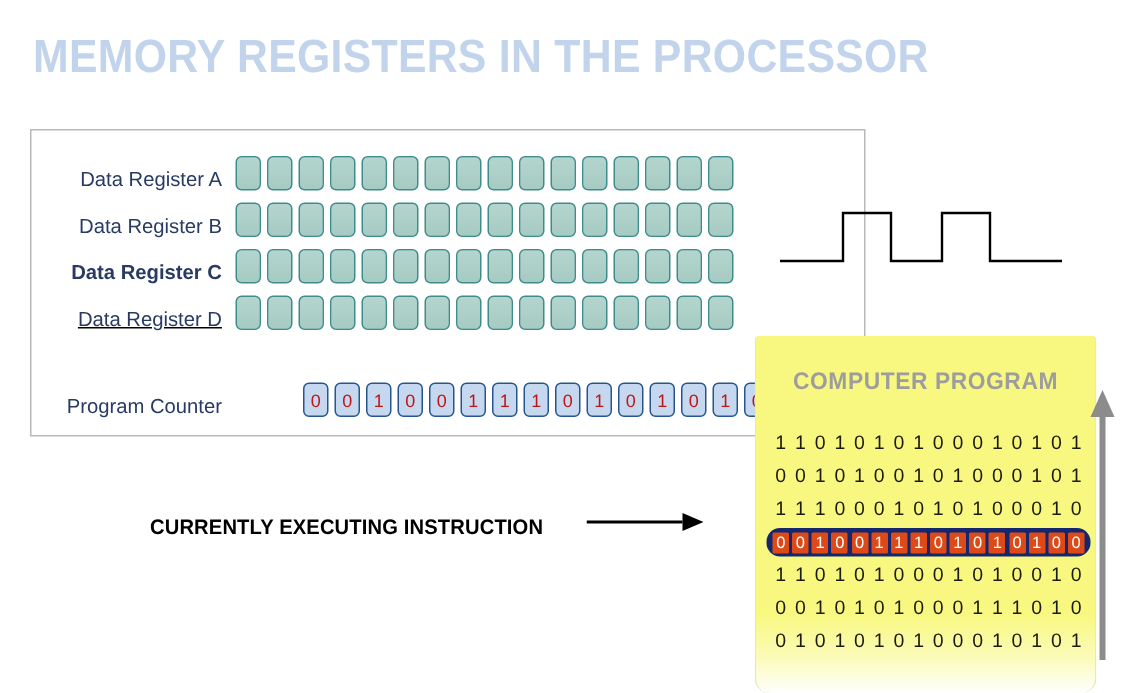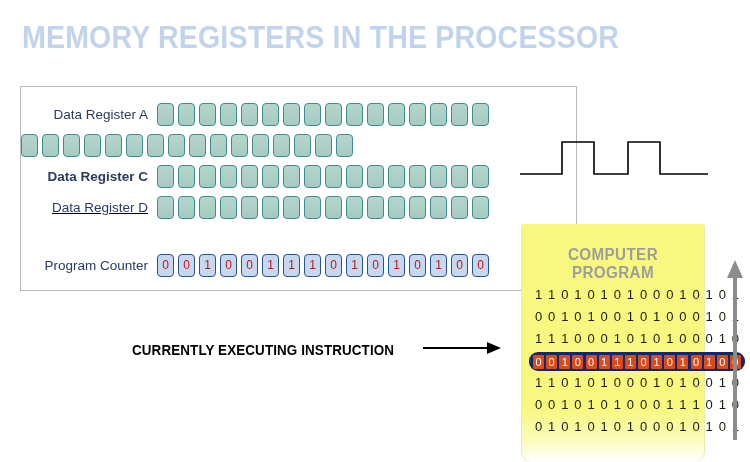--- a/index.html
+++ b/index.html
@@ -41,21 +41,21 @@
     background: #ffffff;
     box-sizing: border-box;
   }
 
   .reg-row {
     position: absolute;
     left: 0;
     width: 100%;
     height: 26px;
     display: flex;
-    align-items: center;
+    align-items: flex-end;
   }
   .reg-label {
     width: 136px;
     text-align: right;
     padding-right: 9px;
     font-size: 13.5px;
     color: #293b63;
     font-family: "Liberation Sans", sans-serif;
     white-space: nowrap;
     box-sizing: border-box;
@@ -92,23 +92,23 @@
   
   #clock-waveform {
     position: absolute;
     left: 518px;
     top: 128px;
   }
 
   
   #program-panel {
     position: absolute;
-    left: 521px;
+    left: 503px;
     top: 224px;
-    width: 184px;
+    width: 228px;
     height: 238px;
     background: linear-gradient(180deg,
                 #f8f881 0%,
                 #f8f881 78%,
                 #fbfbb8 90%,
                 #ffffff 100%);
     border-radius: 3px 3px 10px 10px;
     box-sizing: border-box;
     border-left: 1px solid #e9e9b4;
     border-right: 1px solid #e9e9b4;
@@ -161,21 +161,20 @@
     text-align: center;
   }
 
   
   #instruction-callout {
     position: absolute;
     left: 100px;
     top: 340px;
     display: flex;
     align-items: center;
-    margin-left: 32px;
   }
   #instruction-label {
     font-family: "Liberation Sans Narrow", "Liberation Sans", sans-serif;
     font-weight: bold;
     font-size: 14px;
     color: #000000;
     letter-spacing: 0.1px;
     white-space: nowrap;
     transform: scaleX(0.96);
     transform-origin: left center;
@@ -212,20 +211,21 @@
         <div class="cell"></div>
         <div class="cell"></div>
         <div class="cell"></div>
         <div class="cell"></div>
         <div class="cell"></div>
         <div class="cell"></div>
       </div>
   </div>
 
   <div class="reg-row" style="top:45px;">
+    <div class="reg-label">Data Register B</div>
     <div class="cells">
         <div class="cell"></div>
         <div class="cell"></div>
         <div class="cell"></div>
         <div class="cell"></div>
         <div class="cell"></div>
         <div class="cell"></div>
         <div class="cell"></div>
         <div class="cell"></div>
         <div class="cell"></div>
@@ -276,21 +276,21 @@
         <div class="cell"></div>
         <div class="cell"></div>
         <div class="cell"></div>
         <div class="cell"></div>
         <div class="cell"></div>
         <div class="cell"></div>
         <div class="cell"></div>
       </div>
   </div>
 
-  <div class="reg-row" style="top:165px;">
+  <div class="reg-row" style="top:165px;gap:45px;">
     <div class="reg-label">Program Counter</div>
     <div class="cells" id="pc-cells">
         <div class="pc-cell">0</div>
         <div class="pc-cell">0</div>
         <div class="pc-cell">1</div>
         <div class="pc-cell">0</div>
         <div class="pc-cell">0</div>
         <div class="pc-cell">1</div>
         <div class="pc-cell">1</div>
         <div class="pc-cell">1</div>

